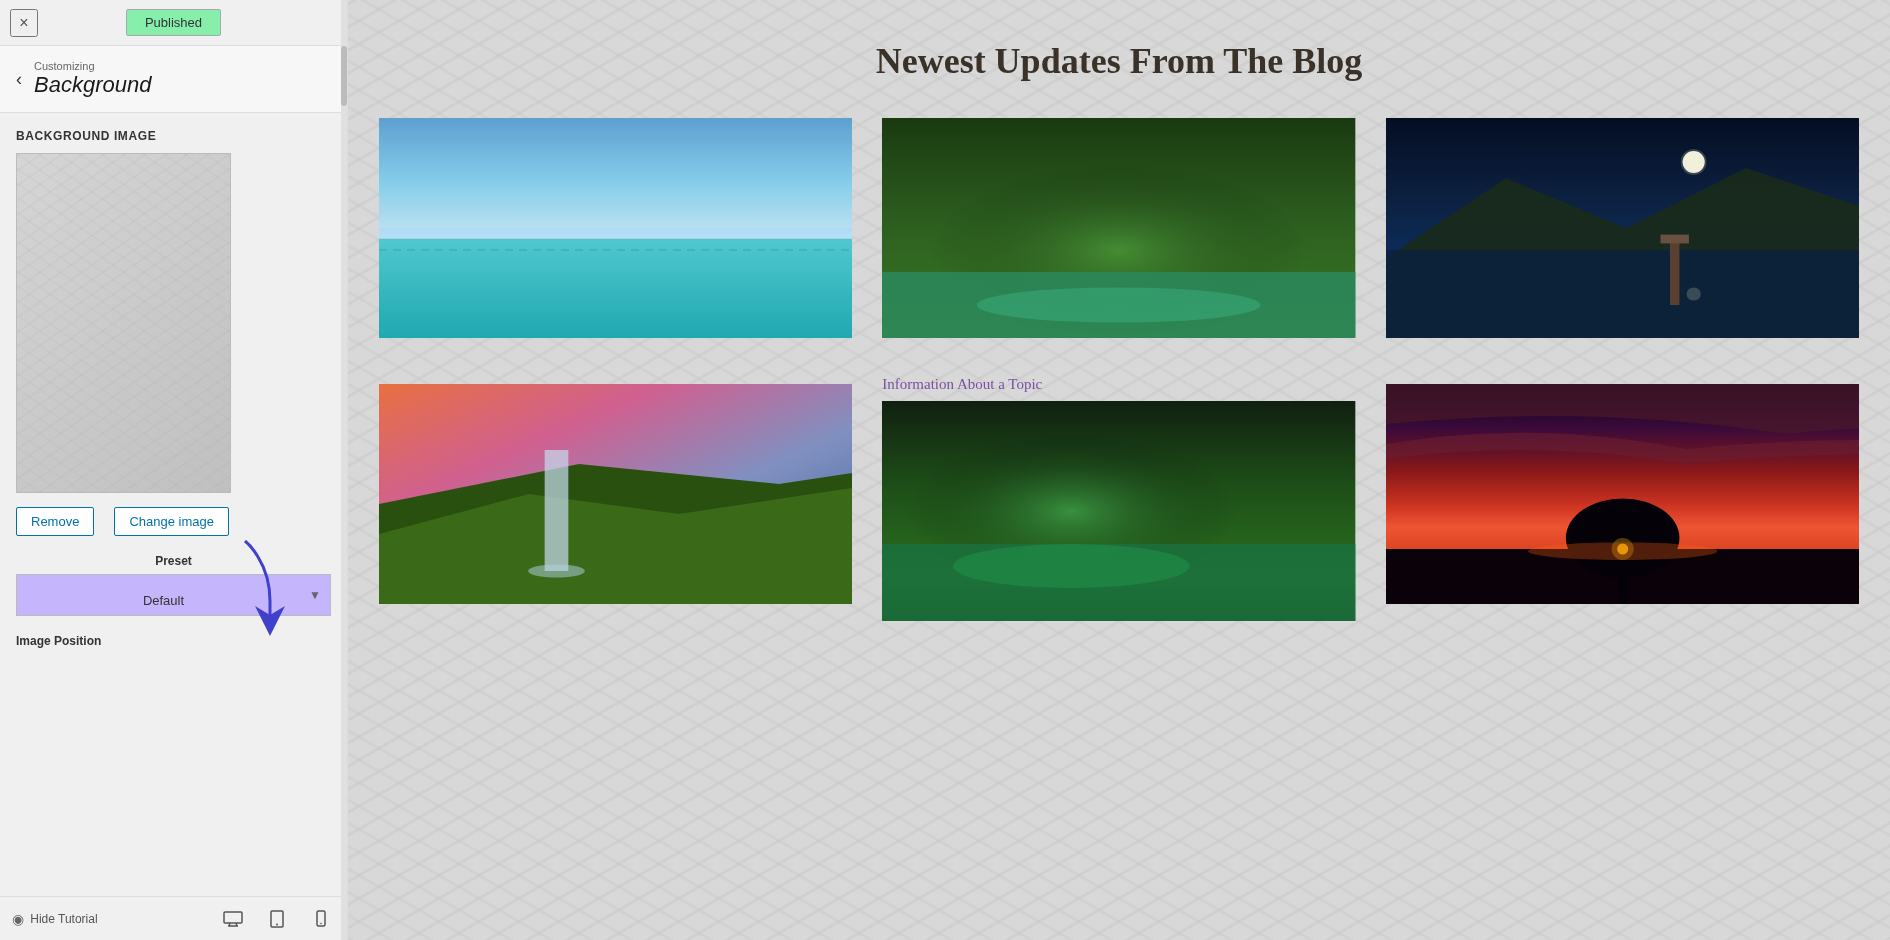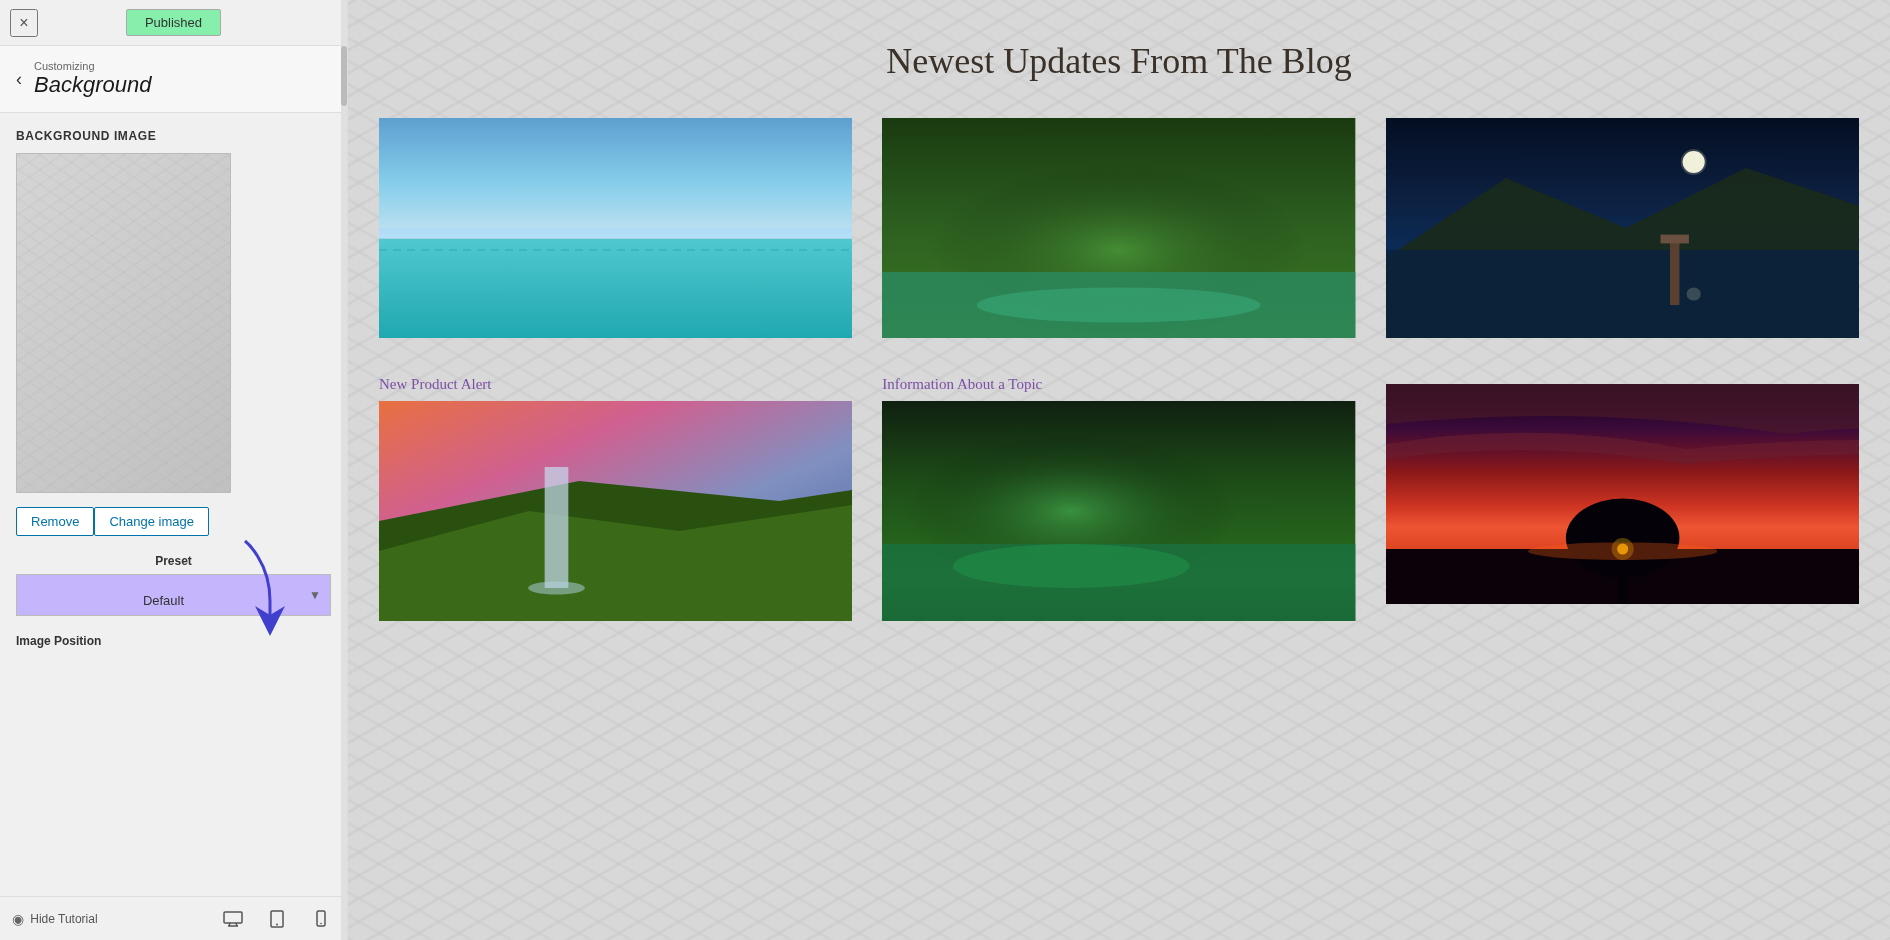--- a/index.html
+++ b/index.html
@@ -119,21 +119,21 @@
           rgba(160,160,160,0.1) 0px,
           rgba(160,160,160,0.1) 2px,
           transparent 2px,
           transparent 12px
         ),
         linear-gradient(135deg, #d5d5d5 0%, #c0c0c0 100%);
     }
 
     .image-buttons {
       display: flex;
-      gap: 0;
+      gap: 20px;
       margin-bottom: 18px;
     }
     .img-btn {
       padding: 6px 14px;
       border: 1px solid #0073aa;
       background: #fff;
       color: #0073aa;
       font-size: 13px;
       cursor: pointer;
       border-radius: 2px;
@@ -249,21 +249,21 @@
       overflow: hidden;
       position: relative;
       display: flex;
       flex-direction: column;
       align-items: center;
       padding: 40px 30px 20px;
     }
 
     .blog-title {
       font-size: 36px;
-      font-weight: 400;
+      font-weight: 700;
       color: #3a3228;
       margin-bottom: 36px;
       font-family: Georgia, serif;
     }
 
     .blog-grid {
       display: grid;
       grid-template-columns: repeat(3, 1fr);
       gap: 28px 30px;
       width: 100%;
@@ -477,21 +477,20 @@
 
           <rect x="60%" y="55%" width="2%" height="30%" fill="#5a4030"></rect>
           <rect x="58%" y="53%" width="6%" height="4%" fill="#6a5040"></rect>
 
           <ellipse cx="65%" cy="80%" rx="1.5%" ry="3%" fill="rgba(240,240,200,0.2)"></ellipse>
         </svg>
       </div>
     </div>
 
     <div class="blog-post">
-      <a class="post-link" href="#">New Product Alert</a>
       <div style="margin-top:8px; height:220px; position:relative; overflow:hidden;">
         <svg width="100%" height="220" xmlns="http://www.w3.org/2000/svg">
           <defs>
             <linearGradient id="wfGrad" x1="0" y1="0" x2="1" y2="1">
               <stop offset="0%" stop-color="#e87040"></stop>
               <stop offset="30%" stop-color="#d06090"></stop>
               <stop offset="60%" stop-color="#8090c0"></stop>
               <stop offset="100%" stop-color="#4060a0"></stop>
             </linearGradient>
           </defs>

